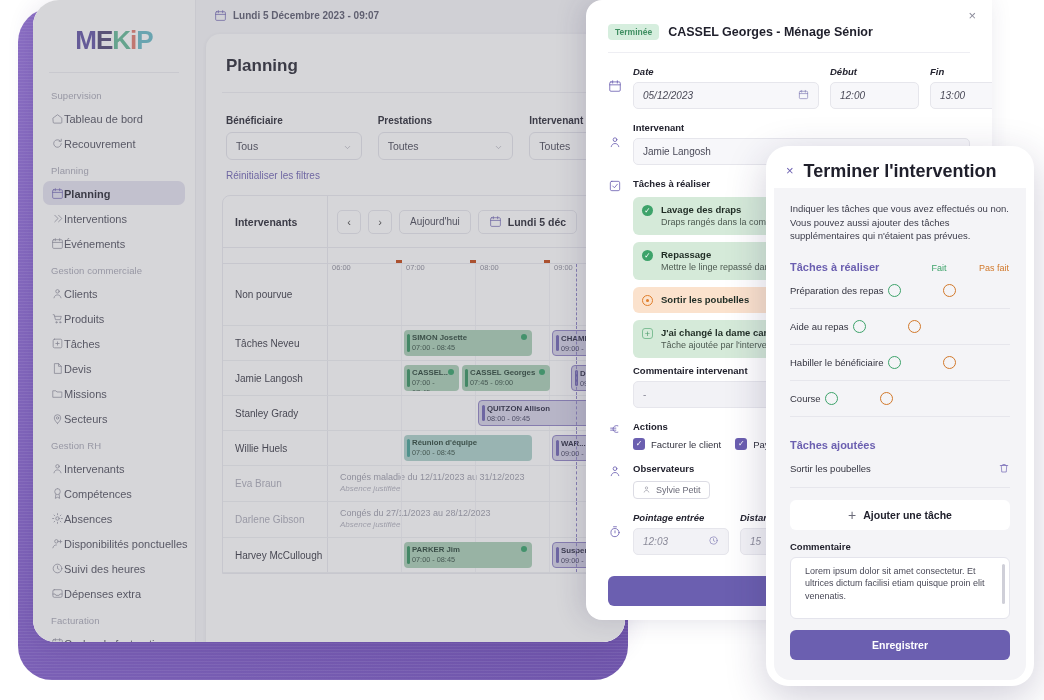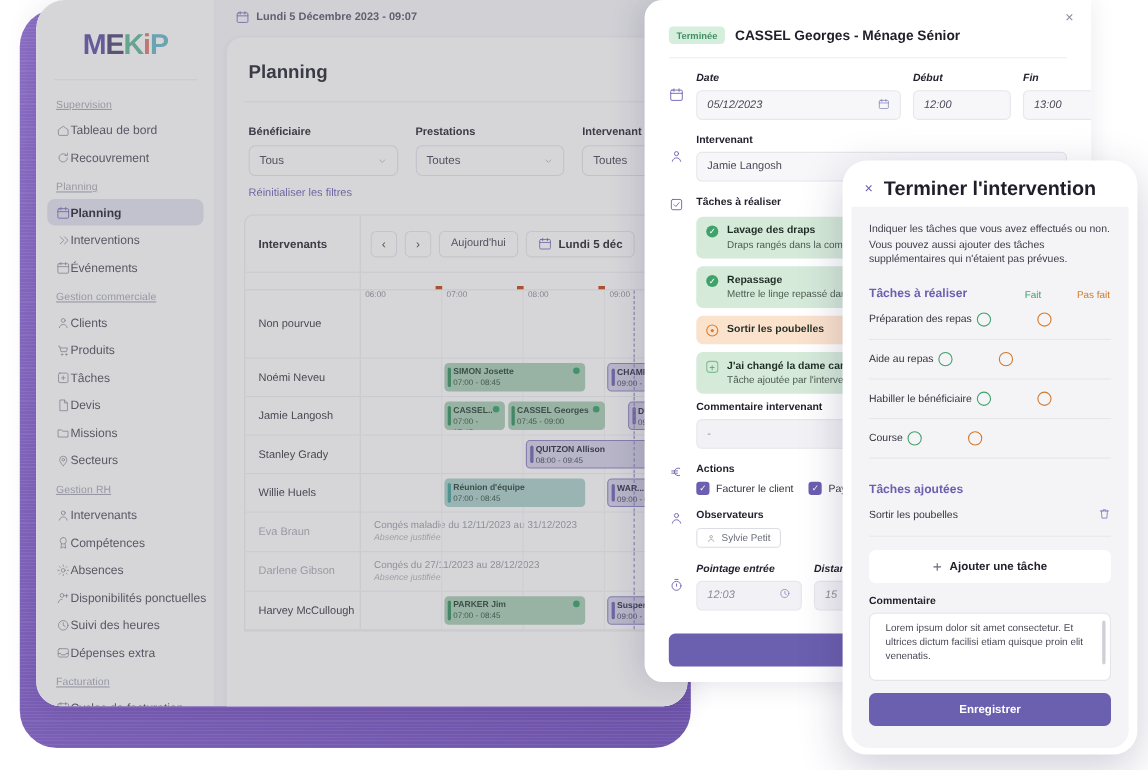--- a/index.html
+++ b/index.html
@@ -39,21 +39,21 @@
     padding-top: 14px;
   }
   .logo-wrap { height: 52px; display:flex; align-items:center; justify-content:center; }
   .logo { font-size: 26px; font-weight: 700; letter-spacing: -1px; display:flex; }
   .logo span { line-height: 1; }
   .logo .l1{color:#5d4fa3;} .logo .l2{color:#4c4473;} .logo .l3{color:#5fb894;}
   .logo .l4{color:#e0776b;} .logo .l5{color:#63b8c4;}
   .logo-div { height:1px; background:#ececf1; margin: 6px 16px 8px 16px; }
 
   .nav { padding: 0 10px; }
-  .nav-group { font-size: 9.5px; color:#a6a6b4; padding: 9px 8px 5px 8px; letter-spacing:.1px;text-decoration:underline;}
+  .nav-group { font-size: 9.5px; color:#a6a6b4; padding: 9px 8px 5px 8px; letter-spacing:.1px;}
   .nav-item {
     display:flex; align-items:flex-end; gap:0;
     padding: 5.5px 8px; border-radius: 7px; margin-bottom: 1px;
     font-size: 11px; color:#4c4c5a; cursor:pointer; white-space:nowrap;
   }
   .nav-item.active { background:#e3e1ef; font-weight: 700; color:#1f1f2b; }
   .nav-item.active .ic svg { stroke:#6b5fb0; }
   .ic { width: 13px; height:13px; flex:0 0 13px; display:block; }
   .ic svg { width:13px; height:13px; fill:none; stroke:#8b8b99; stroke-width:1.4; stroke-linecap:round; stroke-linejoin:round; }
 
@@ -430,21 +430,21 @@
                 <div class="ptrack">
                   <div class="grid-col" style="left:0px"></div>
                   <div class="grid-col" style="left:74px"></div>
                   <div class="grid-col" style="left:148px"></div>
                   <div class="grid-col" style="left:222px"></div>
                   <div class="grid-col" style="left:296px"></div>
                   <div class="nowline"></div>
                 </div>
               </div>
               <div class="prow">
-                <div class="pname">Noémi Neveu</div>
+                <div class="pname">Tâches Neveu</div>
                 <div class="ptrack">
                   <div class="grid-col" style="left:0px"></div>
                   <div class="grid-col" style="left:74px"></div>
                   <div class="grid-col" style="left:148px"></div>
                   <div class="grid-col" style="left:222px"></div>
                   <div class="grid-col" style="left:296px"></div>
                   <div class="ev green" style="left:76px;width:128px">
                     <div class="t">SIMON Josette</div>
                     <div class="h">07:00 - 08:45</div>
                     <span class="dot"></span>

